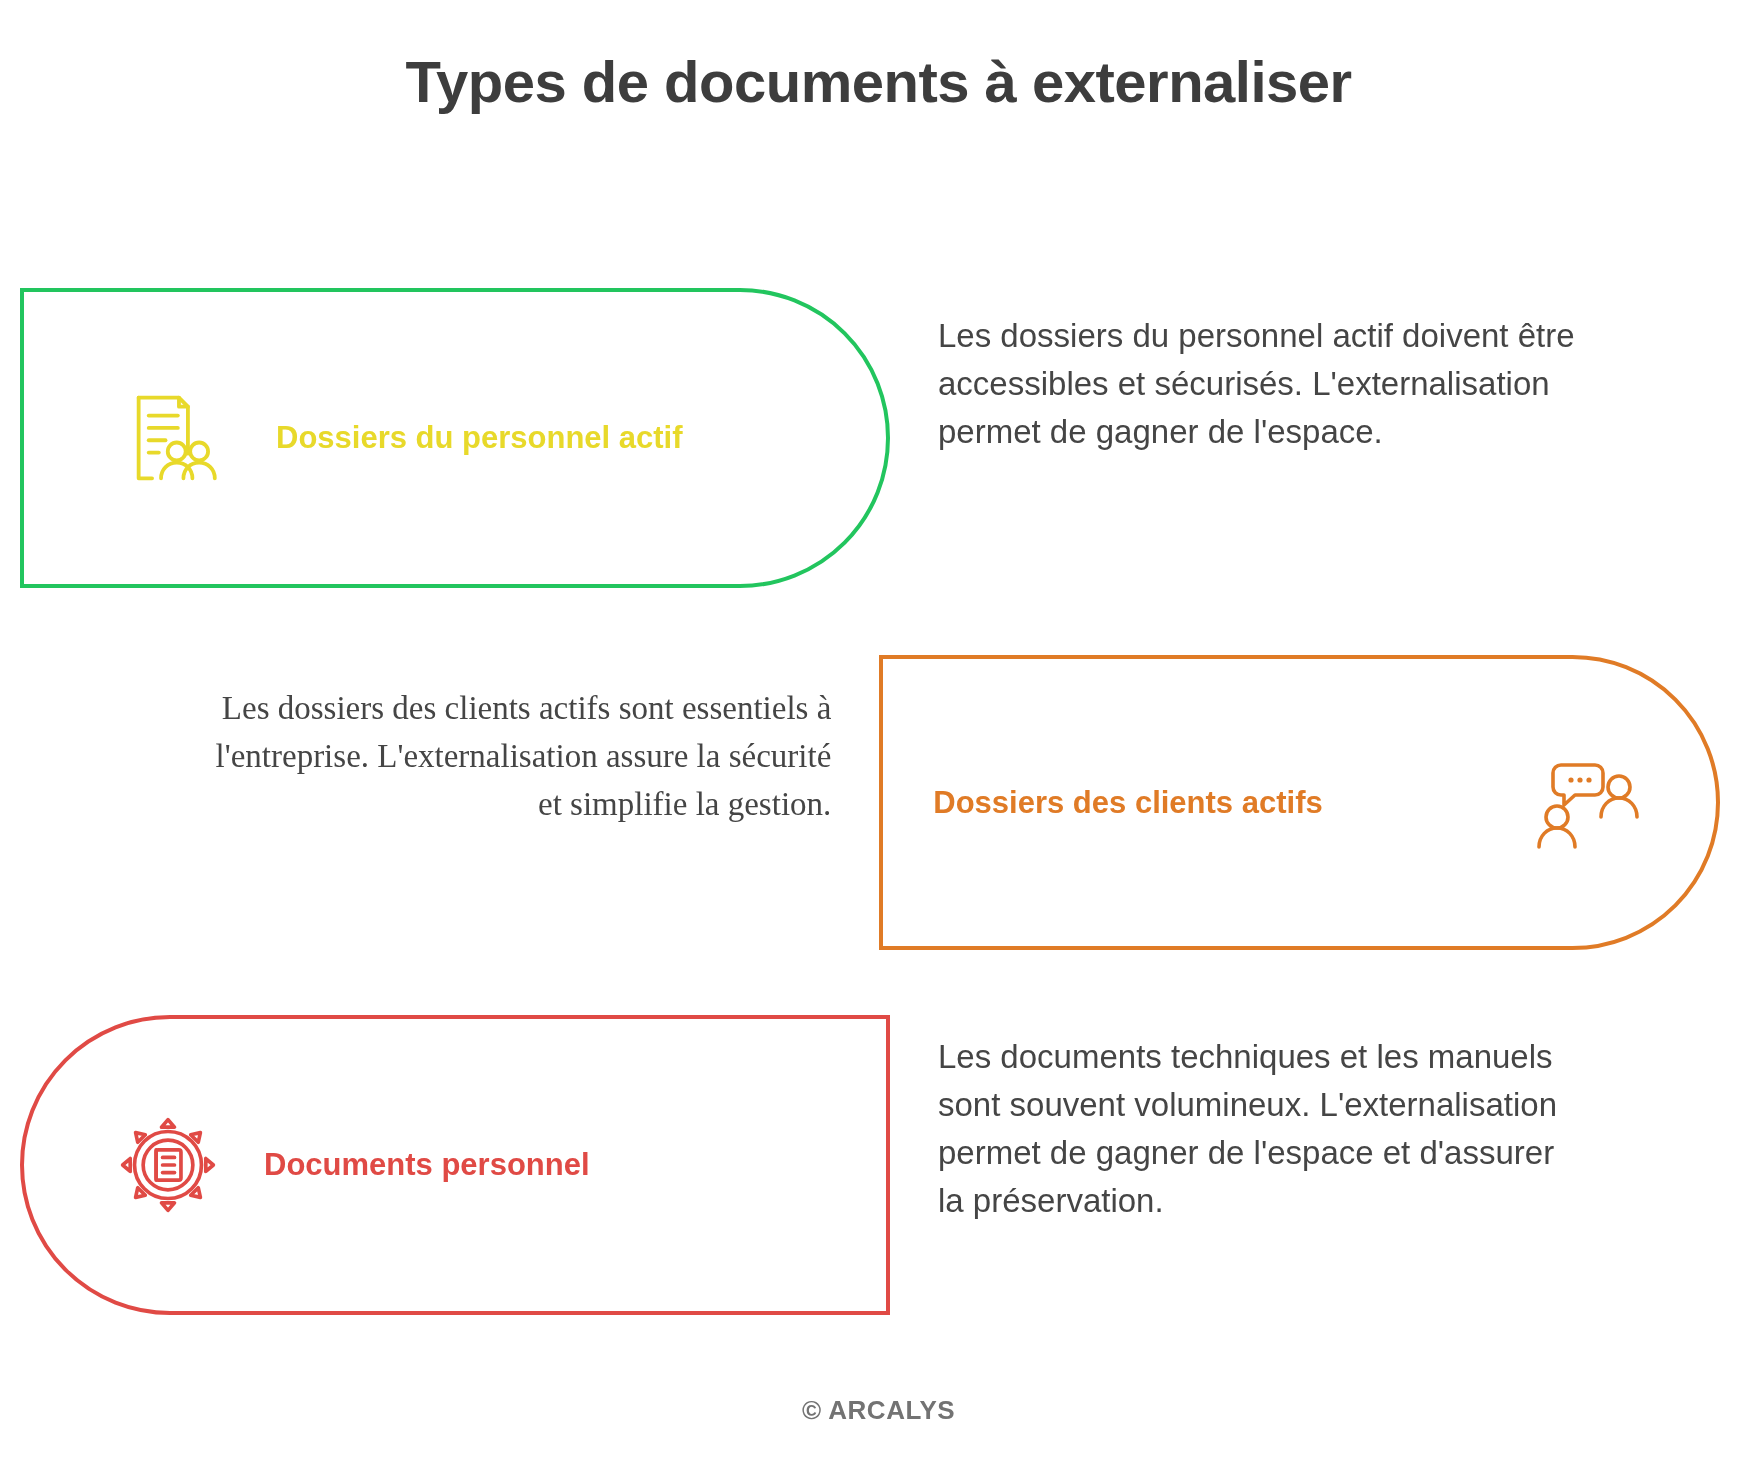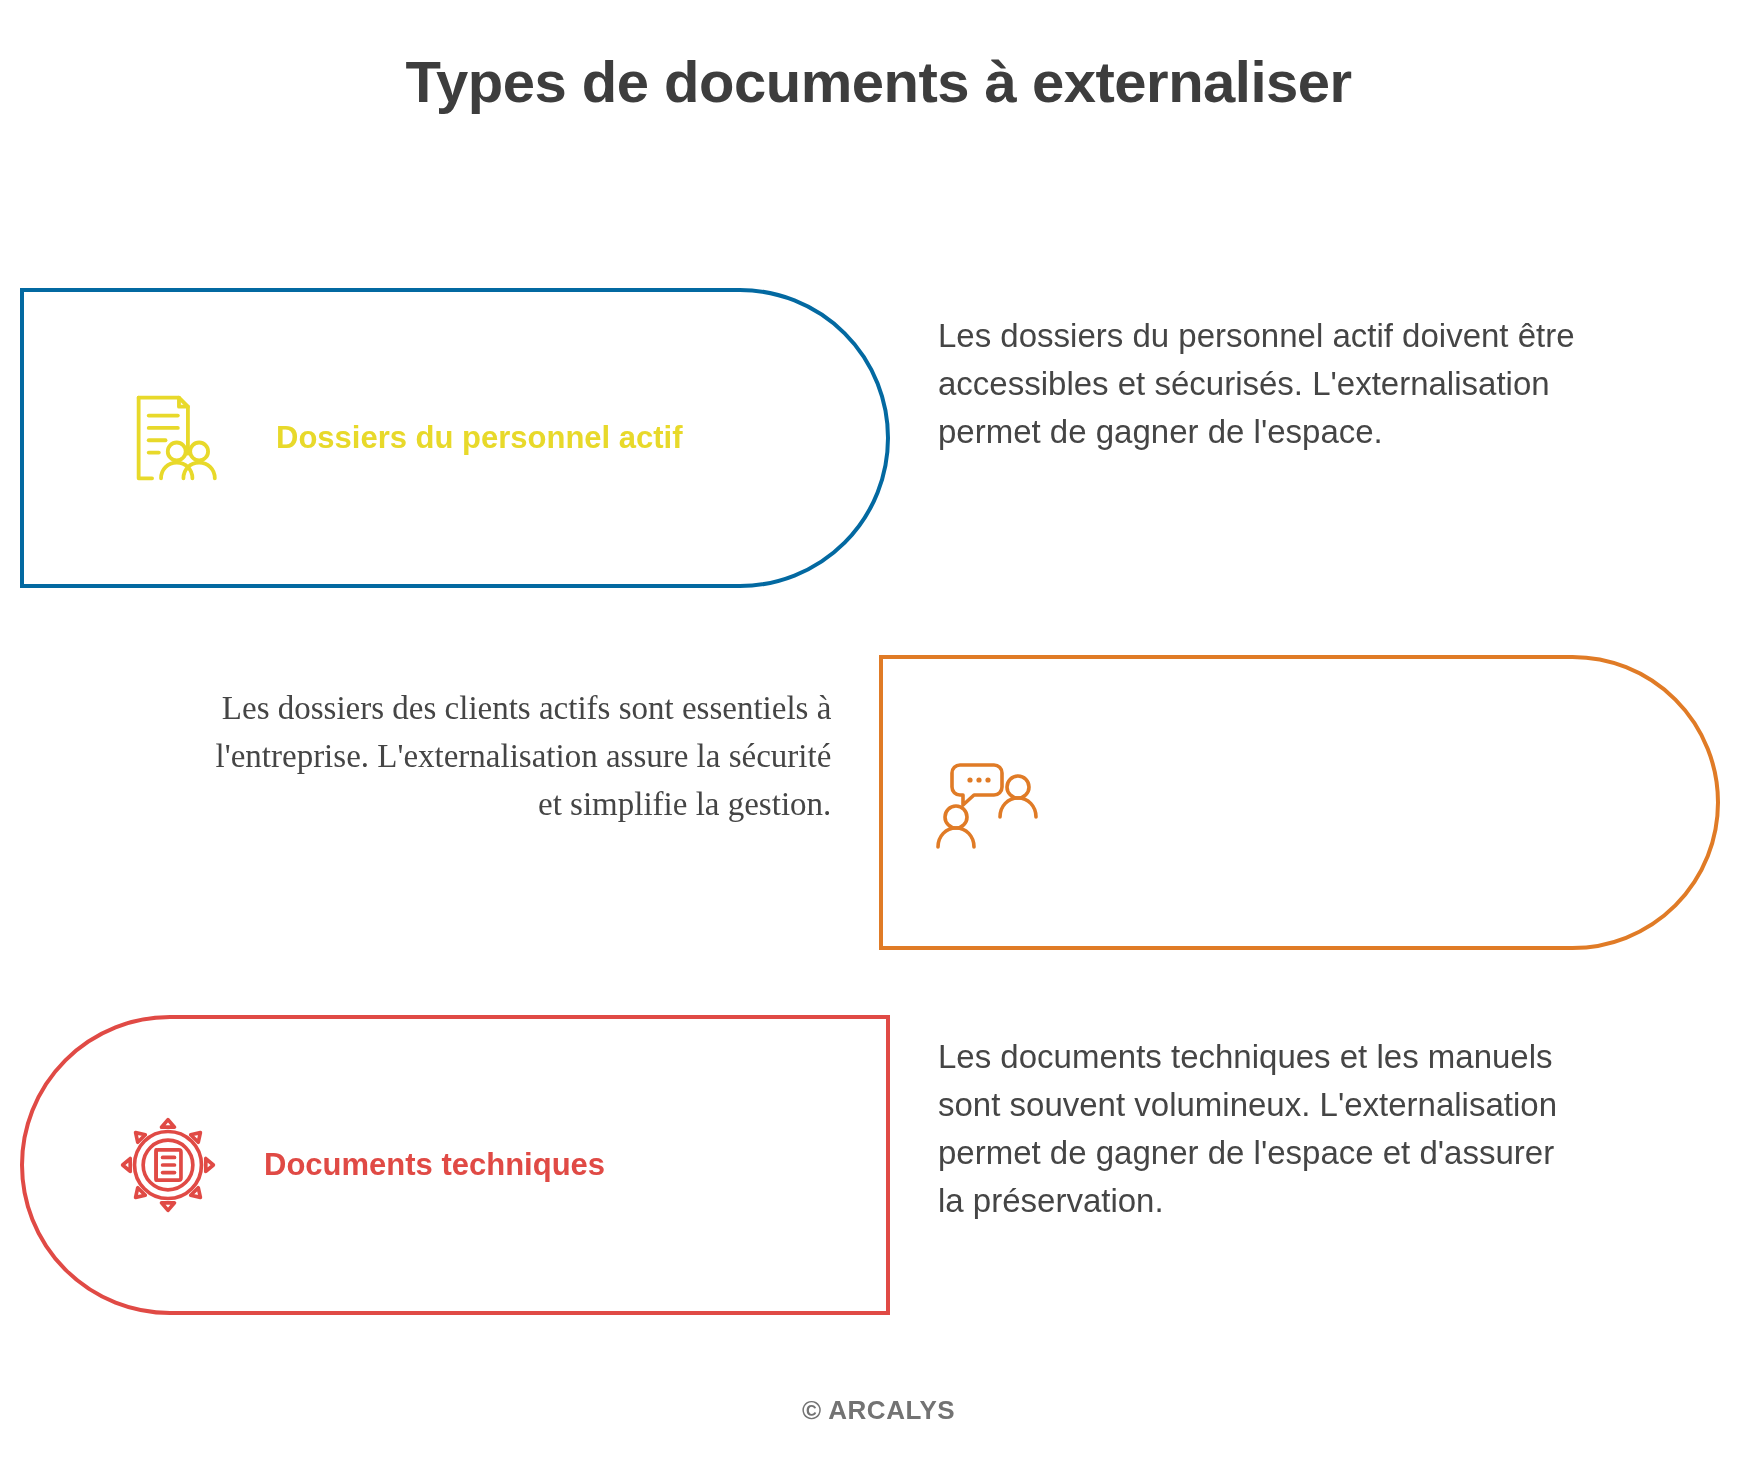--- a/index.html
+++ b/index.html
@@ -62,21 +62,21 @@
     font-size: 31px;
     font-weight: bold;
     white-space: nowrap;
   }
 
   
   #row1 { top: 288px; left: 20px; width: 1700px; }
   #pill1 {
     width: 870px;
     height: 300px;
-    border: 4px solid #0369a1;
+    border: 4px solid #22c55e;
     padding-left: 90px;
     padding-right: 10px;
   }
   #pill1 .pill-label { color: #e8d92a; margin-left: 50px; }
   #desc1 {
     margin-left: 48px;
     margin-top: 24px;
     width: 650px;
     font-size: 33px;
     line-height: 1.45;
@@ -175,20 +175,21 @@
     </div>
 
     <div id="desc1">Les dossiers du personnel actif doivent être accessibles et sécurisés. L'externalisation permet de gagner de l'espace.</div>
   </div>
 
   <div class="row" id="row2">
 
     <div id="desc2">Les dossiers des clients actifs sont essentiels à l'entreprise. L'externalisation assure la sécurité et simplifie la gestion.</div>
 
     <div class="pill pill-right" id="pill2">
+      <span class="pill-label">Dossiers des clients actifs</span>
       <span class="icon-wrap">
         <svg width="112" height="100" viewBox="0 0 110 100" fill="none" stroke="#e07b26" stroke-width="3.6" stroke-linecap="round" stroke-linejoin="round">
           <path d="M26 12 h34 a8 8 0 0 1 8 8 v14 a8 8 0 0 1 -8 8 h-20 l-11 10 v-10 h-3 a8 8 0 0 1 -8 -8 v-14 a8 8 0 0 1 8 -8 z"></path>
           <circle cx="36" cy="27" r="2.6" fill="#e07b26" stroke="none"></circle>
           <circle cx="45" cy="27" r="2.6" fill="#e07b26" stroke="none"></circle>
           <circle cx="54" cy="27" r="2.6" fill="#e07b26" stroke="none"></circle>
           <circle cx="22" cy="64" r="11"></circle>
           <path d="M4 94 c0-11 8-19 18-19 s18 8 18 19"></path>
           <circle cx="84" cy="34" r="11"></circle>
           <path d="M66 64 c0-11 8-19 18-19 s18 8 18 19"></path>
@@ -212,21 +213,21 @@
           <path d="M80 80 l-9 -2 7 -7 z"></path>
           <circle cx="50" cy="50" r="31"></circle>
           <circle cx="50" cy="50" r="23"></circle>
           <rect x="39" y="36" width="23" height="28" rx="2"></rect>
           <path d="M45 43 h11"></path>
           <path d="M45 50 h11"></path>
           <path d="M45 57 h11"></path>
           <path d="M39 36 v28"></path>
         </svg>
       </span>
-      <span class="pill-label">Documents techniques</span>
+      <span class="pill-label">Documents personnel</span>
     </div>
 
     <div id="desc3">Les documents techniques et les manuels sont souvent volumineux. L'externalisation permet de gagner de l'espace et d'assurer la préservation.</div>
   </div>
 
   <div class="footer">© ARCALYS</div>
 
 </div>
 
 </body></html>

